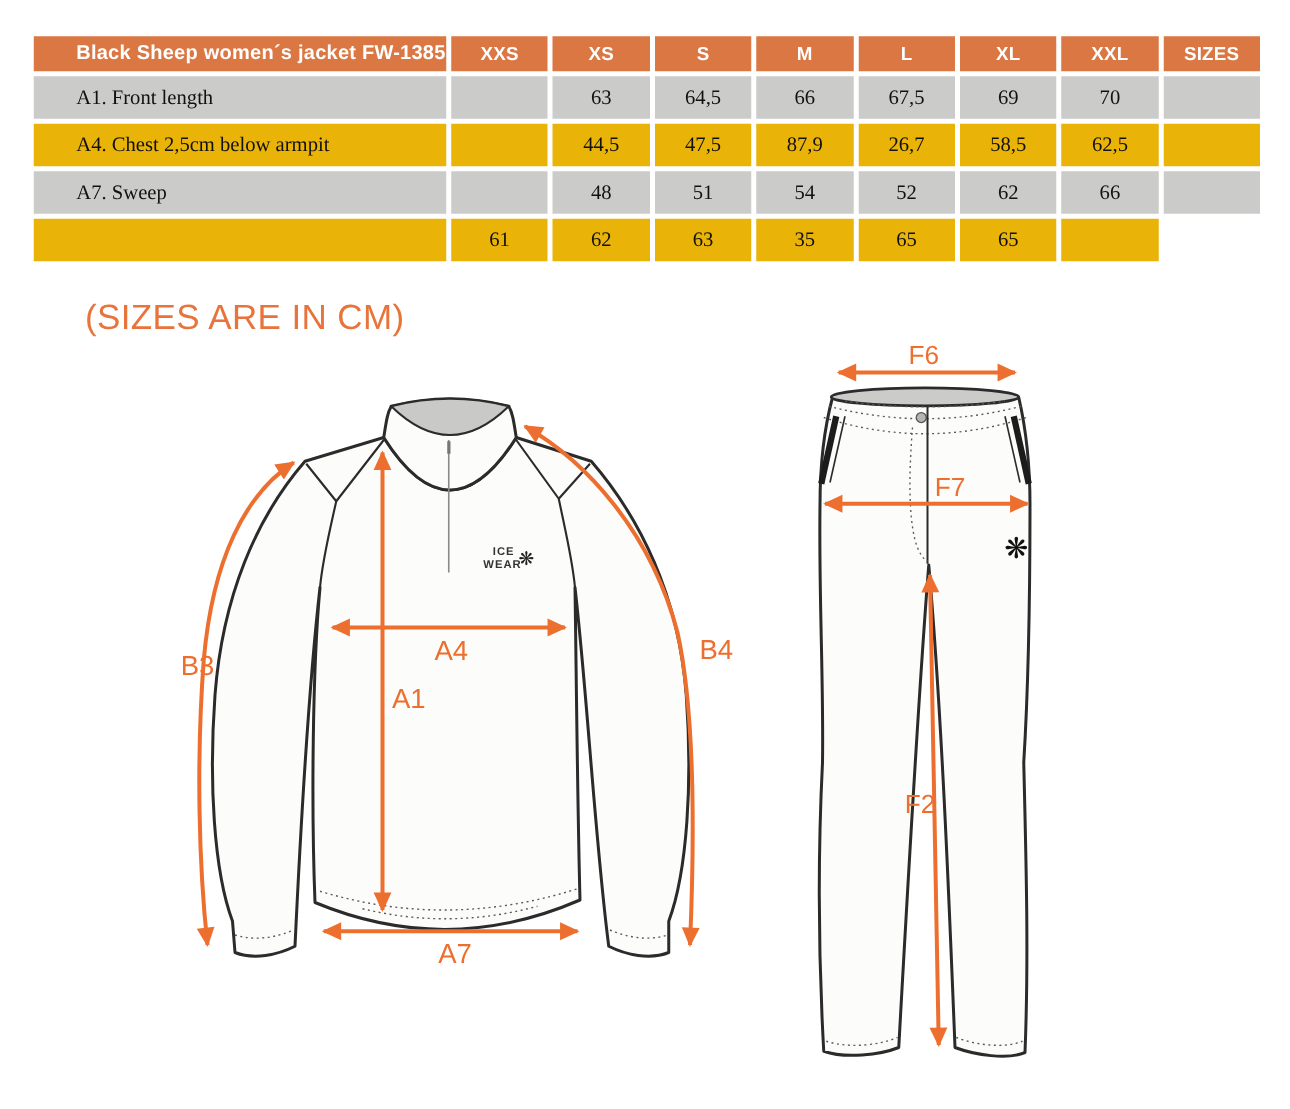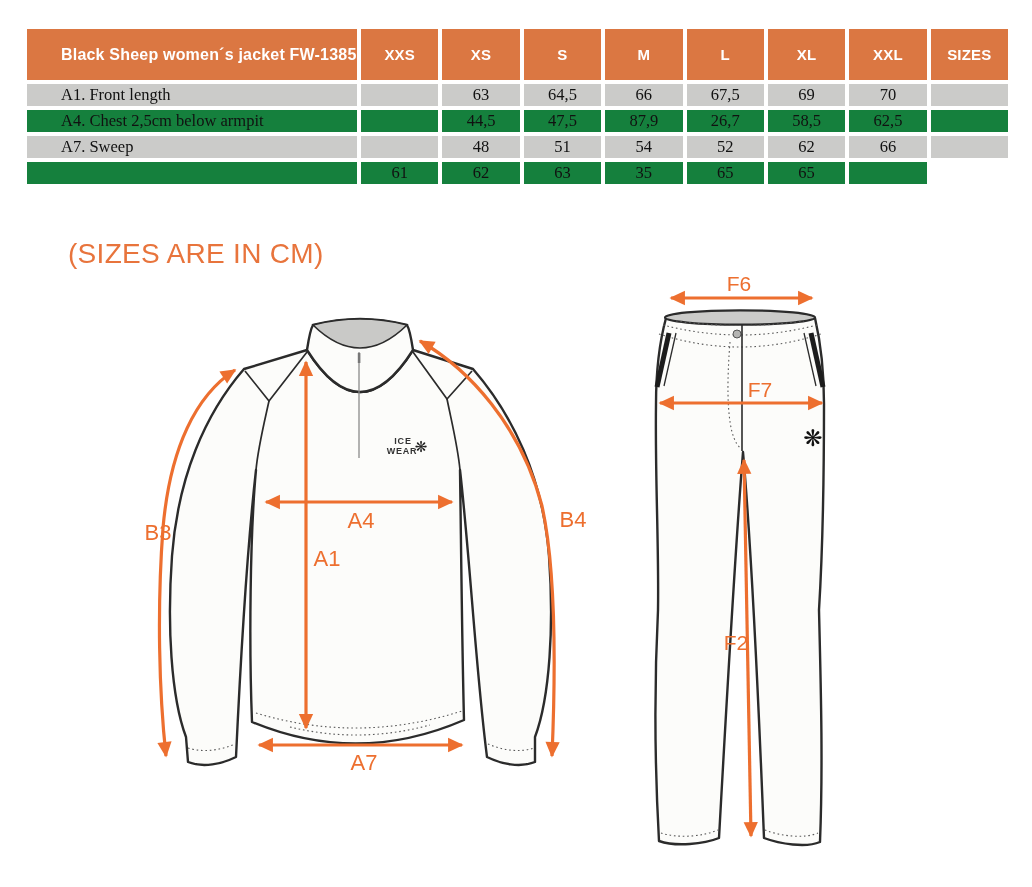--- a/index.html
+++ b/index.html
@@ -8,28 +8,28 @@
 
   
   .size-table {
     position:absolute; left:27px; top:29px; width:981px;
     display:grid;
     grid-template-columns:330px repeat(8, 1fr);
     gap:4px;
   }
   .cell { display:flex; align-items:center; justify-content:center; }
   .cell.head {
-    background:#DB7742; color:#ffffff; height:51px;
+    background:#DB7742; color:#ffffff; height:28px;
     font-weight:bold; font-size:15px; letter-spacing:0.2px;
   }
   .cell.head.title-cell { justify-content:flex-start; padding-left:34px; font-size:16px; }
-  .cell.body { height:22px; font-family:"Liberation Serif", serif; font-size:16.5px; color:#111; }
+  .cell.body { height:34px; font-family:"Liberation Serif", serif; font-size:16.5px; color:#111; }
   .cell.body.label-cell { justify-content:flex-start; padding-left:34px; }
   .row-dark  { background:#CBCBC9; }
-  .row-light { background:#15803d; }
+  .row-light { background:#eab308; }
 
   
   .sizes-note {
     position:absolute; left:68px; top:238px;
     color:#E8743C; font-size:28px; letter-spacing:0.3px;
   }
 
   
   .diagram-svg { position:absolute; left:0; top:0; width:1032px; height:887px; }
   .garment { fill:#FCFCFA; stroke:#2B2B2B; stroke-width:2.4; stroke-linejoin:round; }

